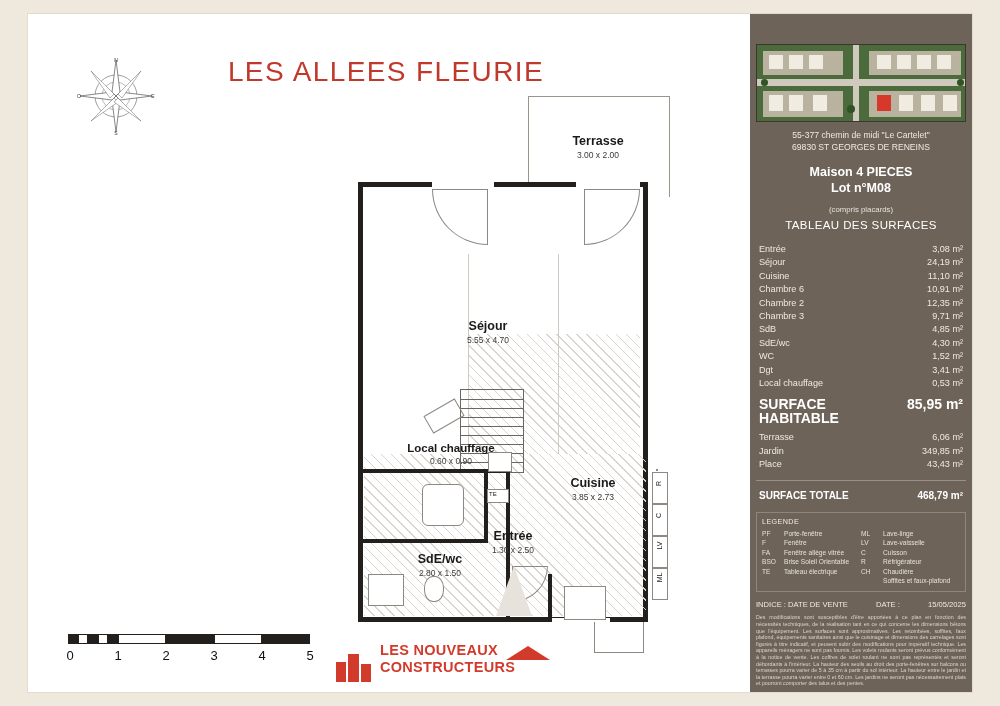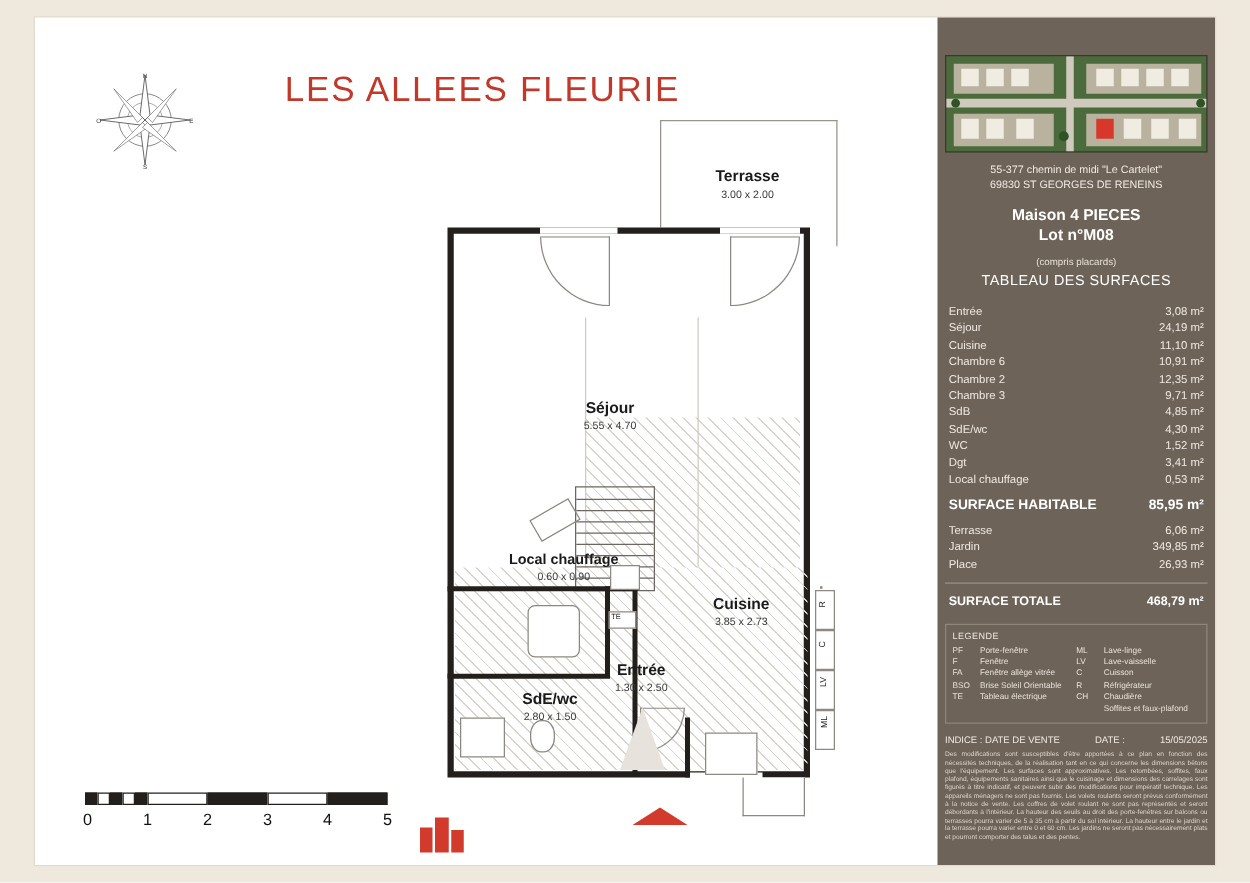--- a/index.html
+++ b/index.html
@@ -86,21 +86,21 @@
   .sm-tree{position:absolute;background:#2f5324;border-radius:50%;}
 
   .addr{margin-top:7px;text-align:center;color:#efe9e2;font-size:8.6px;line-height:12px;}
   .lot{margin-top:11px;text-align:center;color:#ffffff;font-size:12.5px;line-height:16px;font-weight:bold;}
   .placards{margin-top:9px;text-align:center;color:#e7e1d8;font-size:7.8px;}
   .tab-title{margin-top:5px;text-align:center;color:#ffffff;font-size:11.5px;letter-spacing:.4px;}
 
   .surfaces{margin-top:12px;width:210px;}
   .srow{display:flex;justify-content:space-between;color:#efe9e2;font-size:9.1px;line-height:13.4px;padding:0 3px;}
   .srow .v{white-space:nowrap;}
-  .srow.total{color:#ffffff;font-weight:bold;font-size:11px;margin-top:8px;}
+  .srow.total{color:#ffffff;font-weight:bold;font-size:14px;margin-top:8px;}
   .srow.grand{color:#ffffff;font-weight:bold;font-size:10px;}
   .rule{height:1px;background:#9a9087;margin:8px 0;}
 
   .legend-box{margin-top:10px;border:1px solid #8e857b;padding:4px 5px 6px 5px;}
   .legend-title{color:#efe9e2;font-size:7.2px;letter-spacing:.4px;margin-bottom:3px;}
   .legend-grid{display:flex;}
   .legend-col{width:50%;}
   .lrow{display:flex;color:#e7e1d8;font-size:6.6px;line-height:9.4px;}
   .lrow .k{width:22px;flex:none;}
   .lrow .d{flex:1;}
@@ -240,20 +240,24 @@
       <div class="sb-num" style="left:146px;">3</div>
       <div class="sb-num" style="left:194px;">4</div>
       <div class="sb-num" style="left:242px;">5</div>
     </div>
 
     <div class="logo">
       <div class="logo-blocks">
         <div class="lb" style="left:0px;top:14px;width:10px;height:20px;"></div>
         <div class="lb" style="left:12px;top:6px;width:11px;height:28px;"></div>
         <div class="lb" style="left:25px;top:16px;width:10px;height:18px;"></div>
+      </div>
+      <div class="logo-txt">
+        <span>LES NOUVEAUX</span><br>
+        <span>CONSTRUCTEURS</span>
       </div>
       <div class="logo-tri"></div>
     </div>
   </div>
 
   <div class="panel">
     <div class="panel-inner">
 
       <div class="sitemap">
         <div class="sm-road" style="left:0;top:34px;width:210px;height:7px;"></div>
@@ -349,21 +353,21 @@
         <div class="srow">
             <span>Terrasse</span>
             <span class="v">6,06  m²</span>
           </div>
         <div class="srow">
             <span>Jardin</span>
             <span class="v">349,85  m²</span>
           </div>
         <div class="srow">
             <span>Place</span>
-            <span class="v">26,93  m²</span>
+            <span class="v">43,43  m²</span>
           </div>
 
         <div class="rule"></div>
         <div class="srow grand">
             <span>SURFACE TOTALE</span>
             <span class="v">468,79 m²</span>
           </div>
       </div>
 
       <div class="legend-box">

